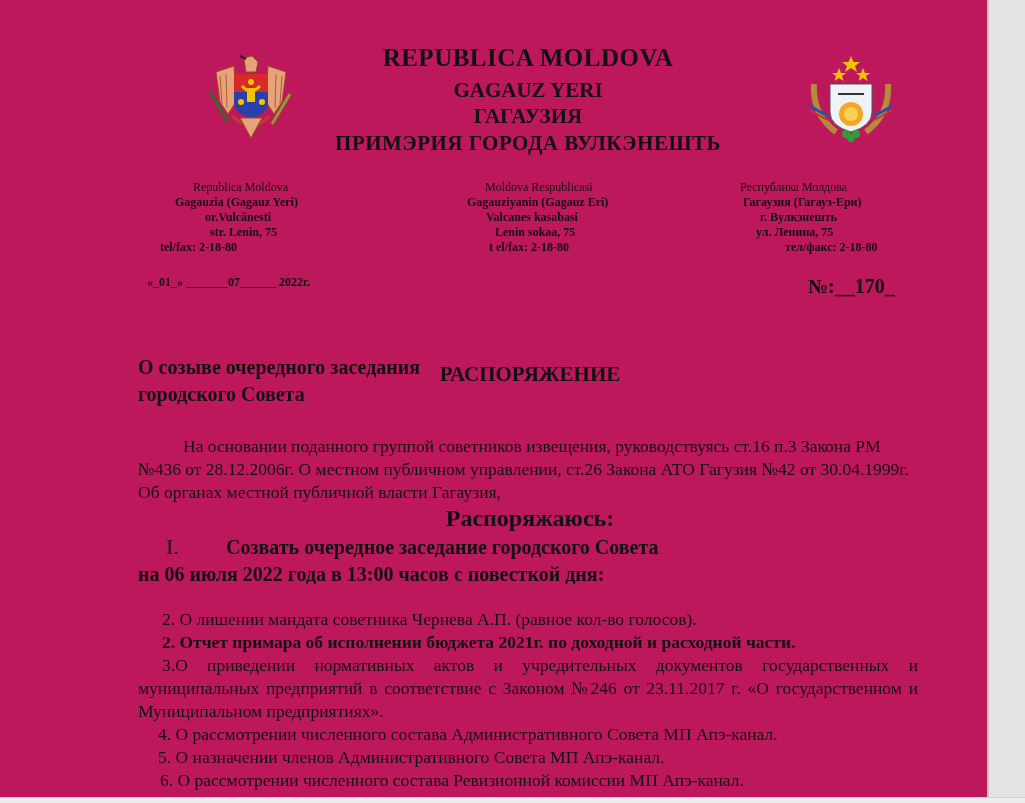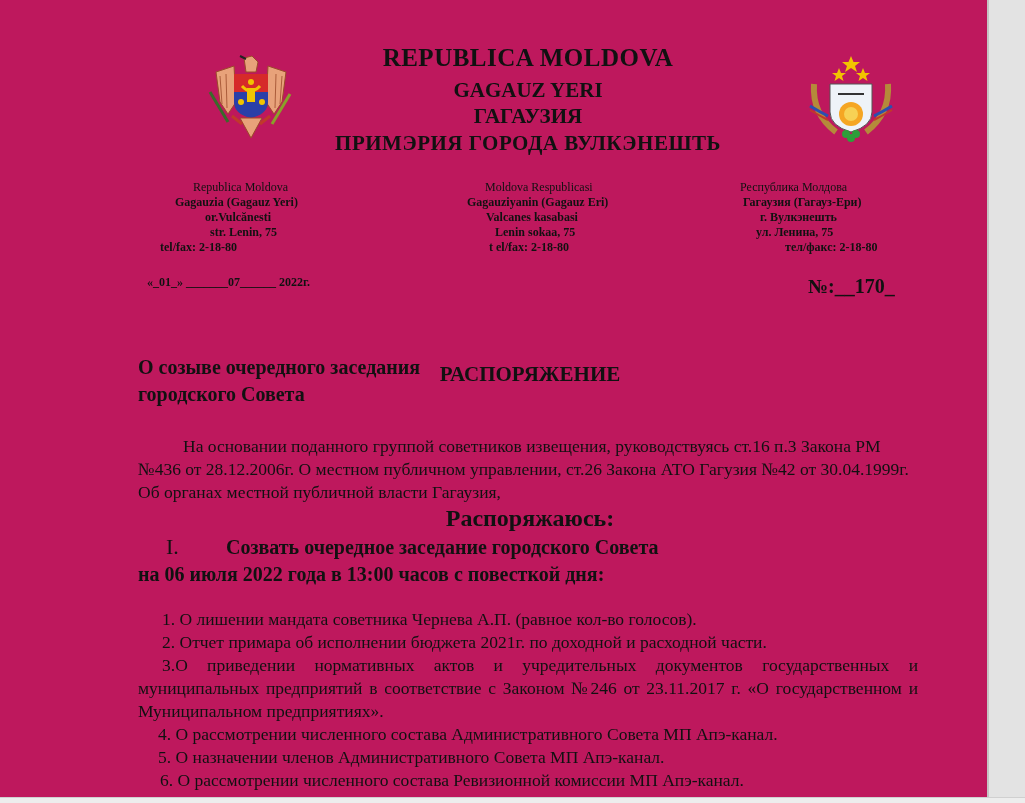--- a/index.html
+++ b/index.html
@@ -156,22 +156,22 @@
   <div class="abs para"><span class="indent"></span><span>На основании поданного группой советников извещения, руководствуясь ст.16 п.3 Закона РМ №436 от 28.12.2006г. О местном публичном управлении, ст.26 Закона АТО Гагузия №42 от 30.04.1999г. Об органах местной публичной власти Гагаузия,</span></div>
 
   <div class="abs b center decree">Распоряжаюсь:</div>
 
   <div class="abs b point1">
     <div><span class="roman">I.</span><span>Созвать очередное заседание городского Совета</span></div>
     <div>на 06 июля 2022 года в 13:00 часов с повесткой дня:</div>
   </div>
 
   <div class="agenda">
-    <div class="agenda-item" style="padding-left:24px;">1. О лишении мандата советника Чернева А.П. (равное кол-во голосов).</div>
-    <div class="agenda-item" style="padding-left:24px;">2. Отчет примара об исполнении бюджета 2021г. по доходной и расходной части.</div>
+    <div class="agenda-item" style="padding-left:24px;">2. О лишении мандата советника Чернева А.П. (равное кол-во голосов).</div>
+    <div class="agenda-item" style="padding-left:24px;font-weight:bold;">2. Отчет примара об исполнении бюджета 2021г. по доходной и расходной части.</div>
     <div class="agenda-item justify" style="text-indent:24px;">3.О приведении нормативных актов и учредительных документов государственных и муниципальных предприятий в соответствие с Законом №246 от 23.11.2017 г. «О государственном и Муниципальном предприятиях».</div>
     <div class="agenda-item" style="padding-left:20px;">4. О рассмотрении численного состава Административного Совета МП Апэ-канал.</div>
     <div class="agenda-item" style="padding-left:20px;">5. О назначении членов Административного Совета МП Апэ-канал.</div>
     <div class="agenda-item" style="padding-left:22px;">6. О рассмотрении численного состава Ревизионной комиссии МП Апэ-канал.</div>
   </div>
 </div>
 
 <div class="side-panel"></div>
 <div class="bottom-strip"></div>
 

